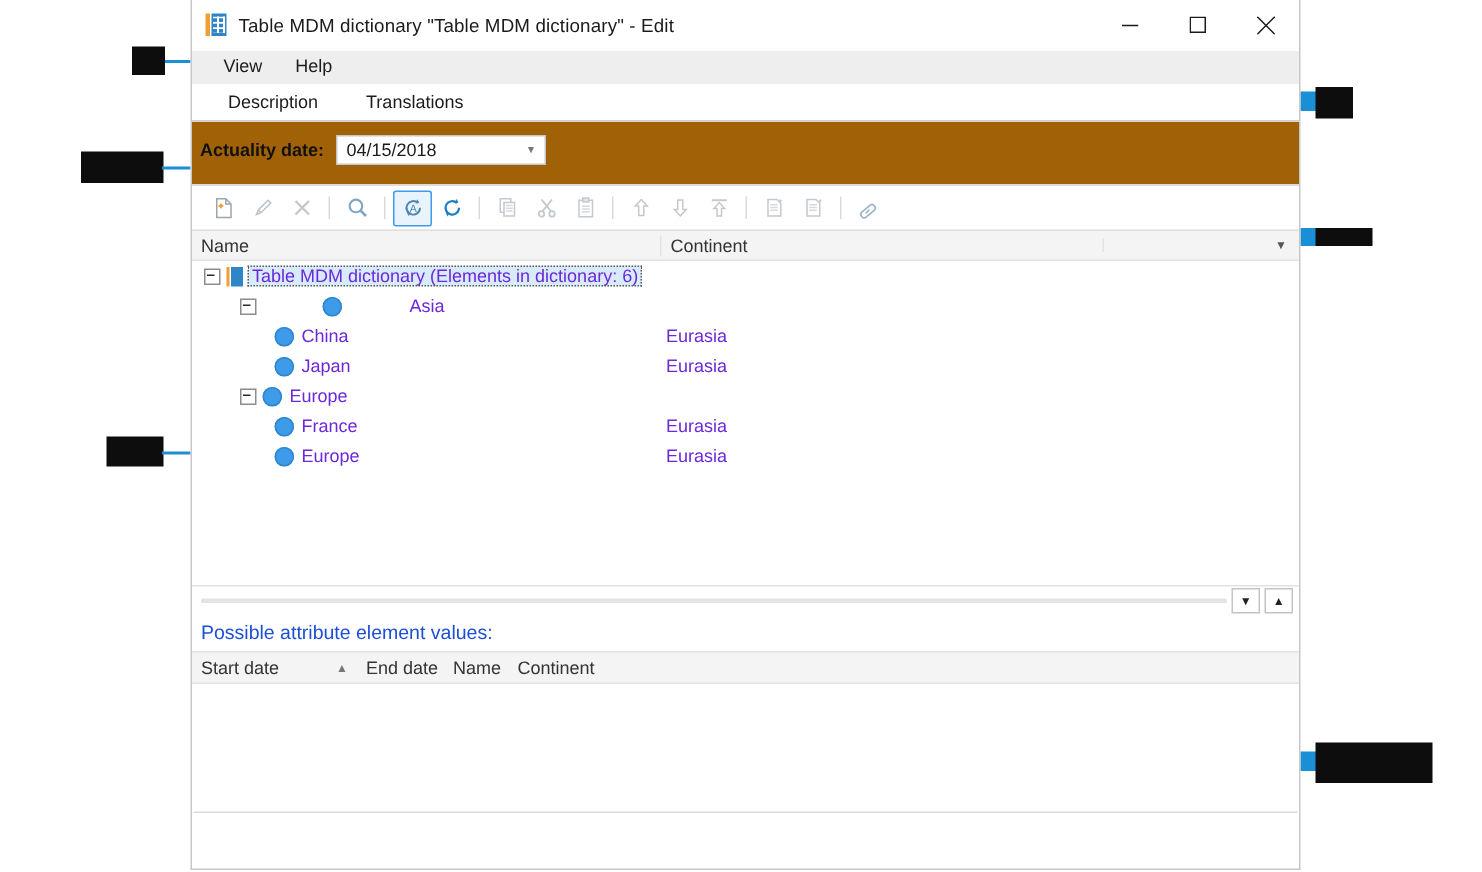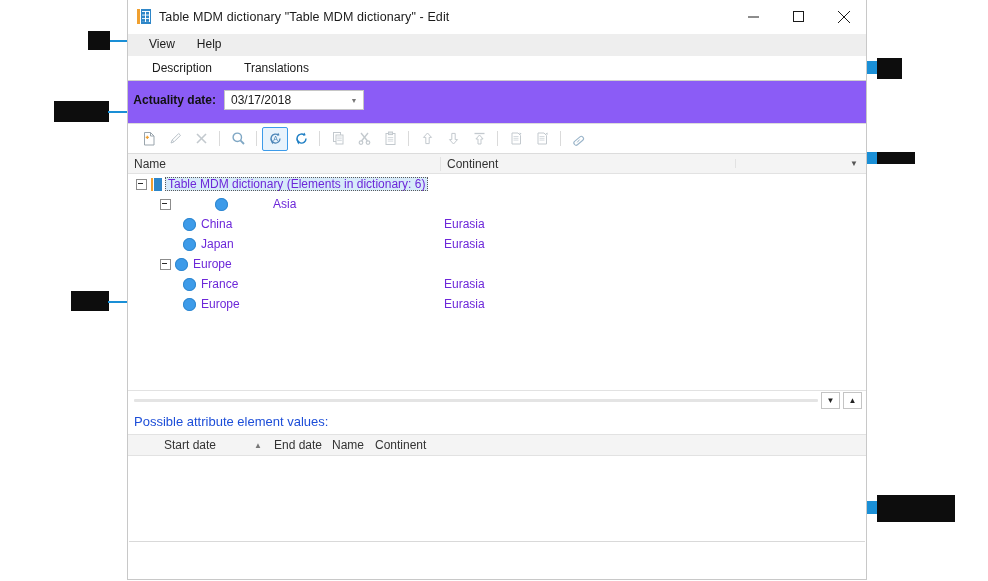--- a/index.html
+++ b/index.html
@@ -53,21 +53,21 @@
   }
   .tab{
     font-size:12px;color:#1b1b1b;padding:4px 16px 5px;line-height:15px;position:relative;z-index:2;
   }
   .tab.active{
     border:1px solid #cfcfcf;border-bottom:1px solid #ffffff;background:#ffffff;
     padding:3px 22px 5px;
   }
 
   
-  .form{padding:9px 0 6px 0;background:#8b5cf6;}
+  .form{padding:9px 0 6px 0;background:#a16207;}
   .frow{display:flex;align-items:center;margin-bottom:7px;}
   .flabel{
     width:96px;text-align:right;font-size:12px;font-weight:bold;color:#111;
     padding-right:8px;box-sizing:border-box;
   }
   .combo{
     width:140px;height:20px;border:1px solid #c6c6c6;background:#fff;
     display:flex;align-items:center;box-sizing:border-box;
   }
   .combo .val{font-size:12px;padding-left:6px;flex:1;color:#1b1b1b;}
@@ -219,21 +219,21 @@
 
     <div class="tabstrip">
       <span class="tab">Description</span>
       <span class="tab">Translations</span>
     </div>
 
     <div class="form">
       <div class="frow">
         <span class="flabel">Actuality date:</span>
         <span class="combo">
-          <span class="val">03/17/2018</span>
+          <span class="val">04/15/2018</span>
           <span class="arw">▼</span>
         </span>
       </div>
     </div>
 
     <div class="toolbar">
       <span class="tb-btn">
         <svg width="15" height="15" viewBox="0 0 15 15">
           <path d="M2.5 1.5h6l3.5 3.5v9h-9.5z" fill="#fff" stroke="#9aa5ad" stroke-width="1"></path>
           <path d="M8.5 1.5v3.5h3.5" fill="none" stroke="#9aa5ad" stroke-width="1"></path>
@@ -417,21 +417,21 @@
 
     <div class="splitrow">
       <span class="splitbar"></span>
       <span class="sp-btn">▼</span>
       <span class="sp-btn">▲</span>
     </div>
 
     <div class="panel-label">Possible attribute element values:</div>
 
     <div class="gridhead">
-      <span class="gh" style="width:110px;margin-left:30px;">
+      <span class="gh" style="width:110px;">
         <span>Start date</span>
         <span class="sorti">▲</span>
       </span>
       <span class="gh" style="width:58px;">End date</span>
       <span class="gh" style="width:43px;">Name</span>
       <span class="gh" style="flex:1;">Continent</span>
     </div>
 
     <div class="gridbody"></div>
 

